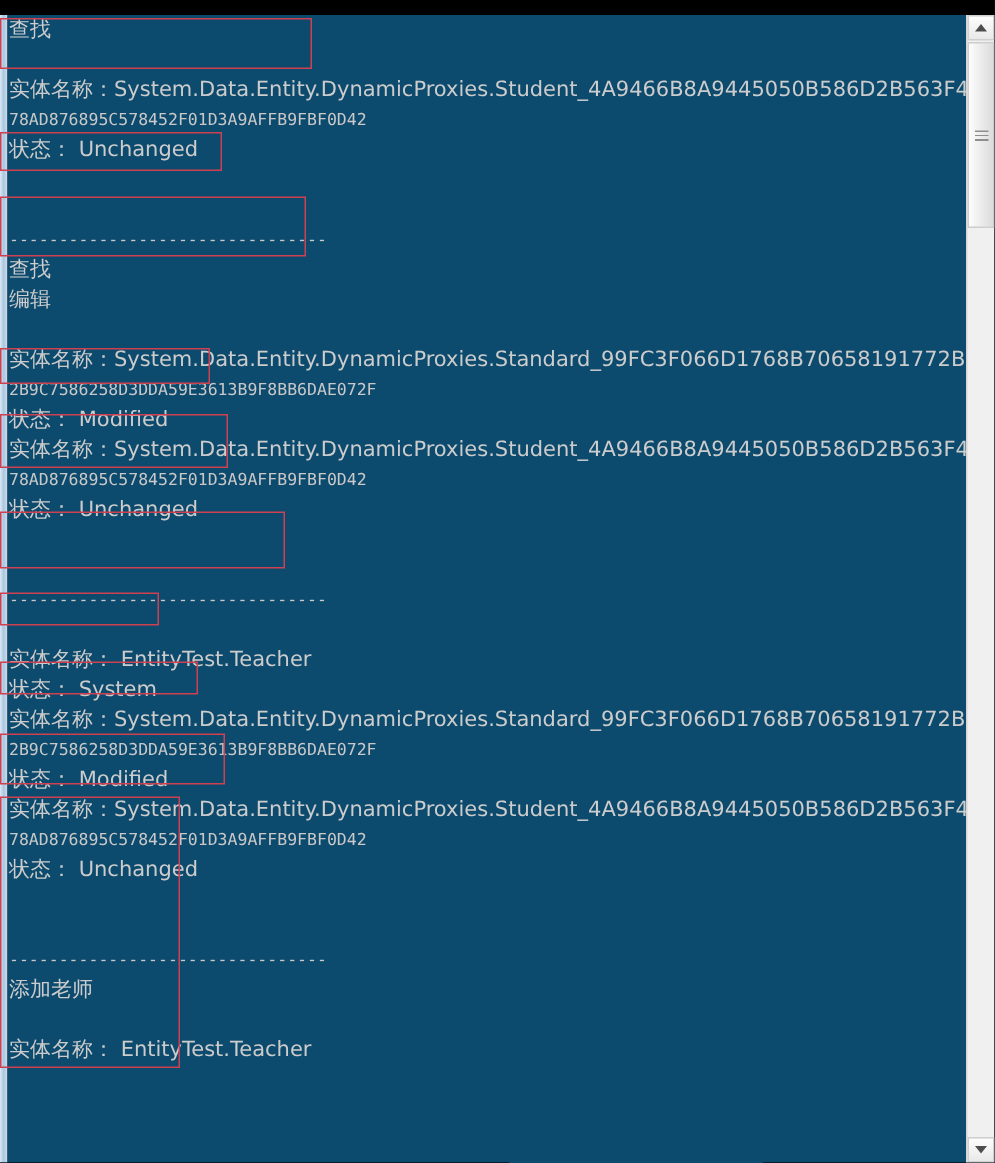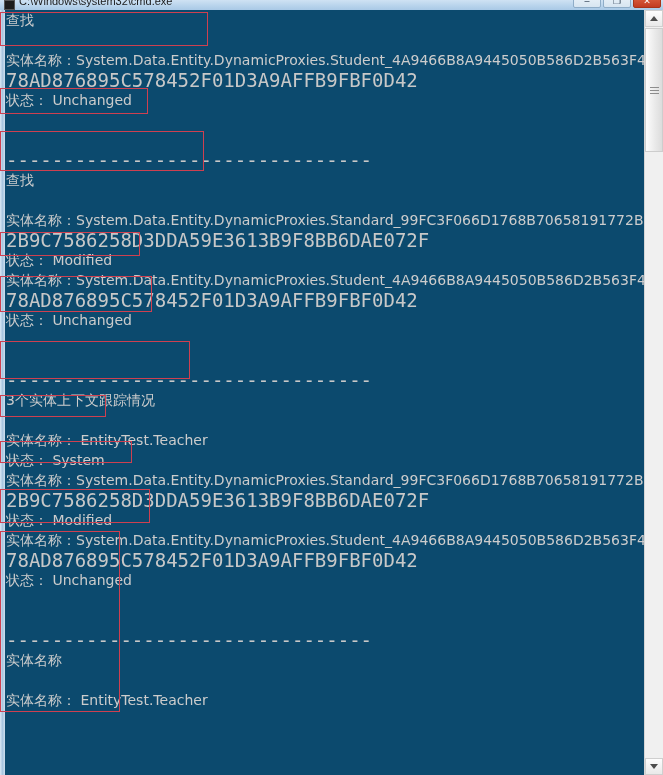--- a/index.html
+++ b/index.html
@@ -48,21 +48,21 @@
 
   
   .console{
     position:absolute;left:5px;top:10px;
     width:640px;height:765px;
     background:#0c4a6e;
     overflow:hidden;
   }
   .line{
     height:20px;line-height:20px;
-    font-size:19px;
+    font-size:11px;
     color:#c8c8c8;
     white-space:pre;
     letter-spacing:0px;
     padding-left:1px;
   }
   .line.cjk{font-family:"DejaVu Sans","Liberation Sans",sans-serif;font-size:14px;color:#cccccc;}
   .line.blank{color:transparent;}
 
   
   .scrollbar{
@@ -94,66 +94,57 @@
     border:1px solid #cf4050;
     box-sizing:border-box;
     pointer-events:none;
   }
 </style>
 </head>
 <body>
 
 <div class="window">
 
-  <div class="titlebar">
-    <span class="title-icon"></span>
-    <span class="title-text">C:\Windows\system32\cmd.exe</span>
-    <span class="winbtns">
-      <span class="winbtn">–</span>
-      <span class="winbtn">❐</span>
-      <span class="winbtn close">✕</span>
-    </span>
-  </div>
 
   <div class="left-edge"></div>
 
   <div class="console" id="console-text">
       <div class="line cjk">查找</div>
       <div class="line blank"> </div>
       <div class="line cjk">实体名称：System.Data.Entity.DynamicProxies.Student_4A9466B8A9445050B586D2B563F4</div>
       <div class="line">78AD876895C578452F01D3A9AFFB9FBF0D42</div>
       <div class="line cjk">状态： Unchanged</div>
       <div class="line blank"> </div>
       <div class="line blank"> </div>
       <div class="line">--------------------------------</div>
       <div class="line cjk">查找</div>
+      <div class="line cjk">编辑</div>
       <div class="line blank"> </div>
       <div class="line cjk">实体名称：System.Data.Entity.DynamicProxies.Standard_99FC3F066D1768B70658191772B</div>
       <div class="line">2B9C7586258D3DDA59E3613B9F8BB6DAE072F</div>
       <div class="line cjk">状态： Modified</div>
       <div class="line cjk">实体名称：System.Data.Entity.DynamicProxies.Student_4A9466B8A9445050B586D2B563F4</div>
       <div class="line">78AD876895C578452F01D3A9AFFB9FBF0D42</div>
       <div class="line cjk">状态： Unchanged</div>
       <div class="line blank"> </div>
       <div class="line blank"> </div>
       <div class="line">--------------------------------</div>
-      <div class="line cjk">3个实体上下文跟踪情况</div>
       <div class="line blank"> </div>
       <div class="line cjk">实体名称： EntityTest.Teacher</div>
       <div class="line cjk">状态： System</div>
       <div class="line cjk">实体名称：System.Data.Entity.DynamicProxies.Standard_99FC3F066D1768B70658191772B</div>
       <div class="line">2B9C7586258D3DDA59E3613B9F8BB6DAE072F</div>
       <div class="line cjk">状态： Modified</div>
       <div class="line cjk">实体名称：System.Data.Entity.DynamicProxies.Student_4A9466B8A9445050B586D2B563F4</div>
       <div class="line">78AD876895C578452F01D3A9AFFB9FBF0D42</div>
       <div class="line cjk">状态： Unchanged</div>
       <div class="line blank"> </div>
       <div class="line blank"> </div>
       <div class="line">--------------------------------</div>
-      <div class="line cjk">实体名称</div>
+      <div class="line cjk">添加老师</div>
       <div class="line blank"> </div>
       <div class="line cjk">实体名称： EntityTest.Teacher</div>
     </div>
 
   <div id="anno-layer">
       <div class="anno" style="left: 0px; top: 12px; width: 208px; height: 34px;"></div>
       <div class="anno" style="left: 0px; top: 88px; width: 148px; height: 26px;"></div>
       <div class="anno" style="left: 0px; top: 131px; width: 204px; height: 40px;"></div>
       <div class="anno" style="left: 0px; top: 232px; width: 140px; height: 24px;"></div>
       <div class="anno" style="left: 0px; top: 276px; width: 152px; height: 36px;"></div>

